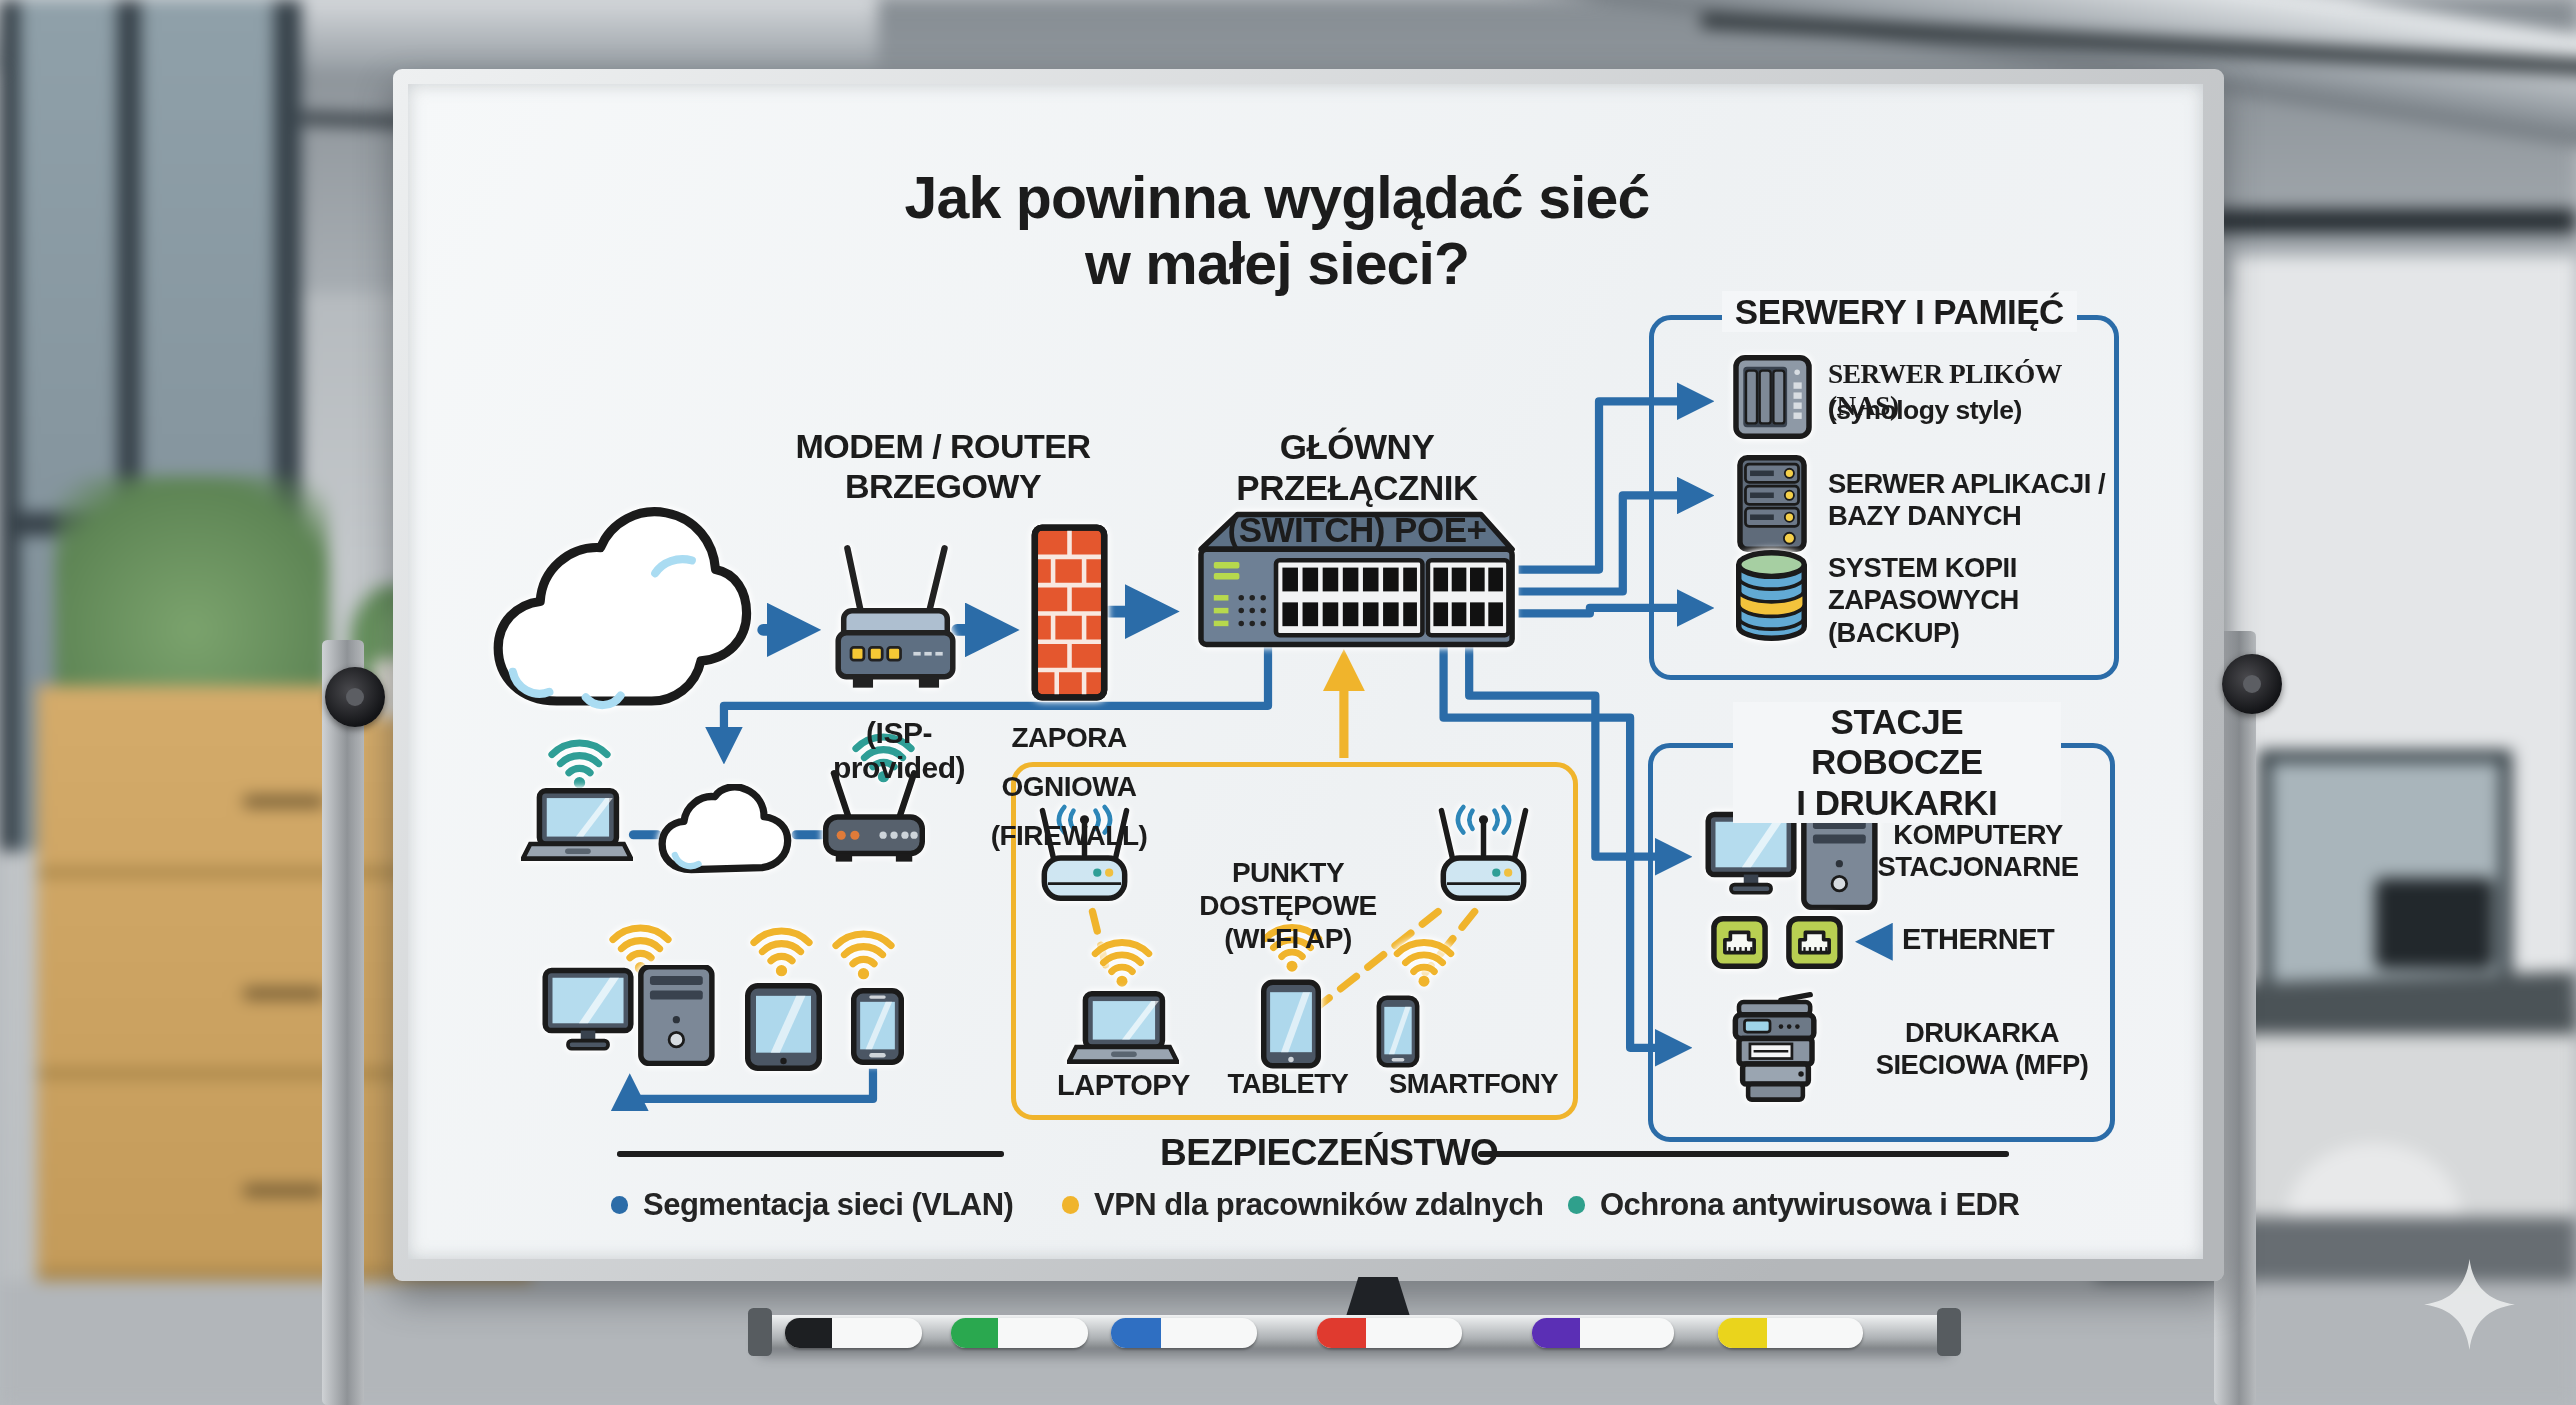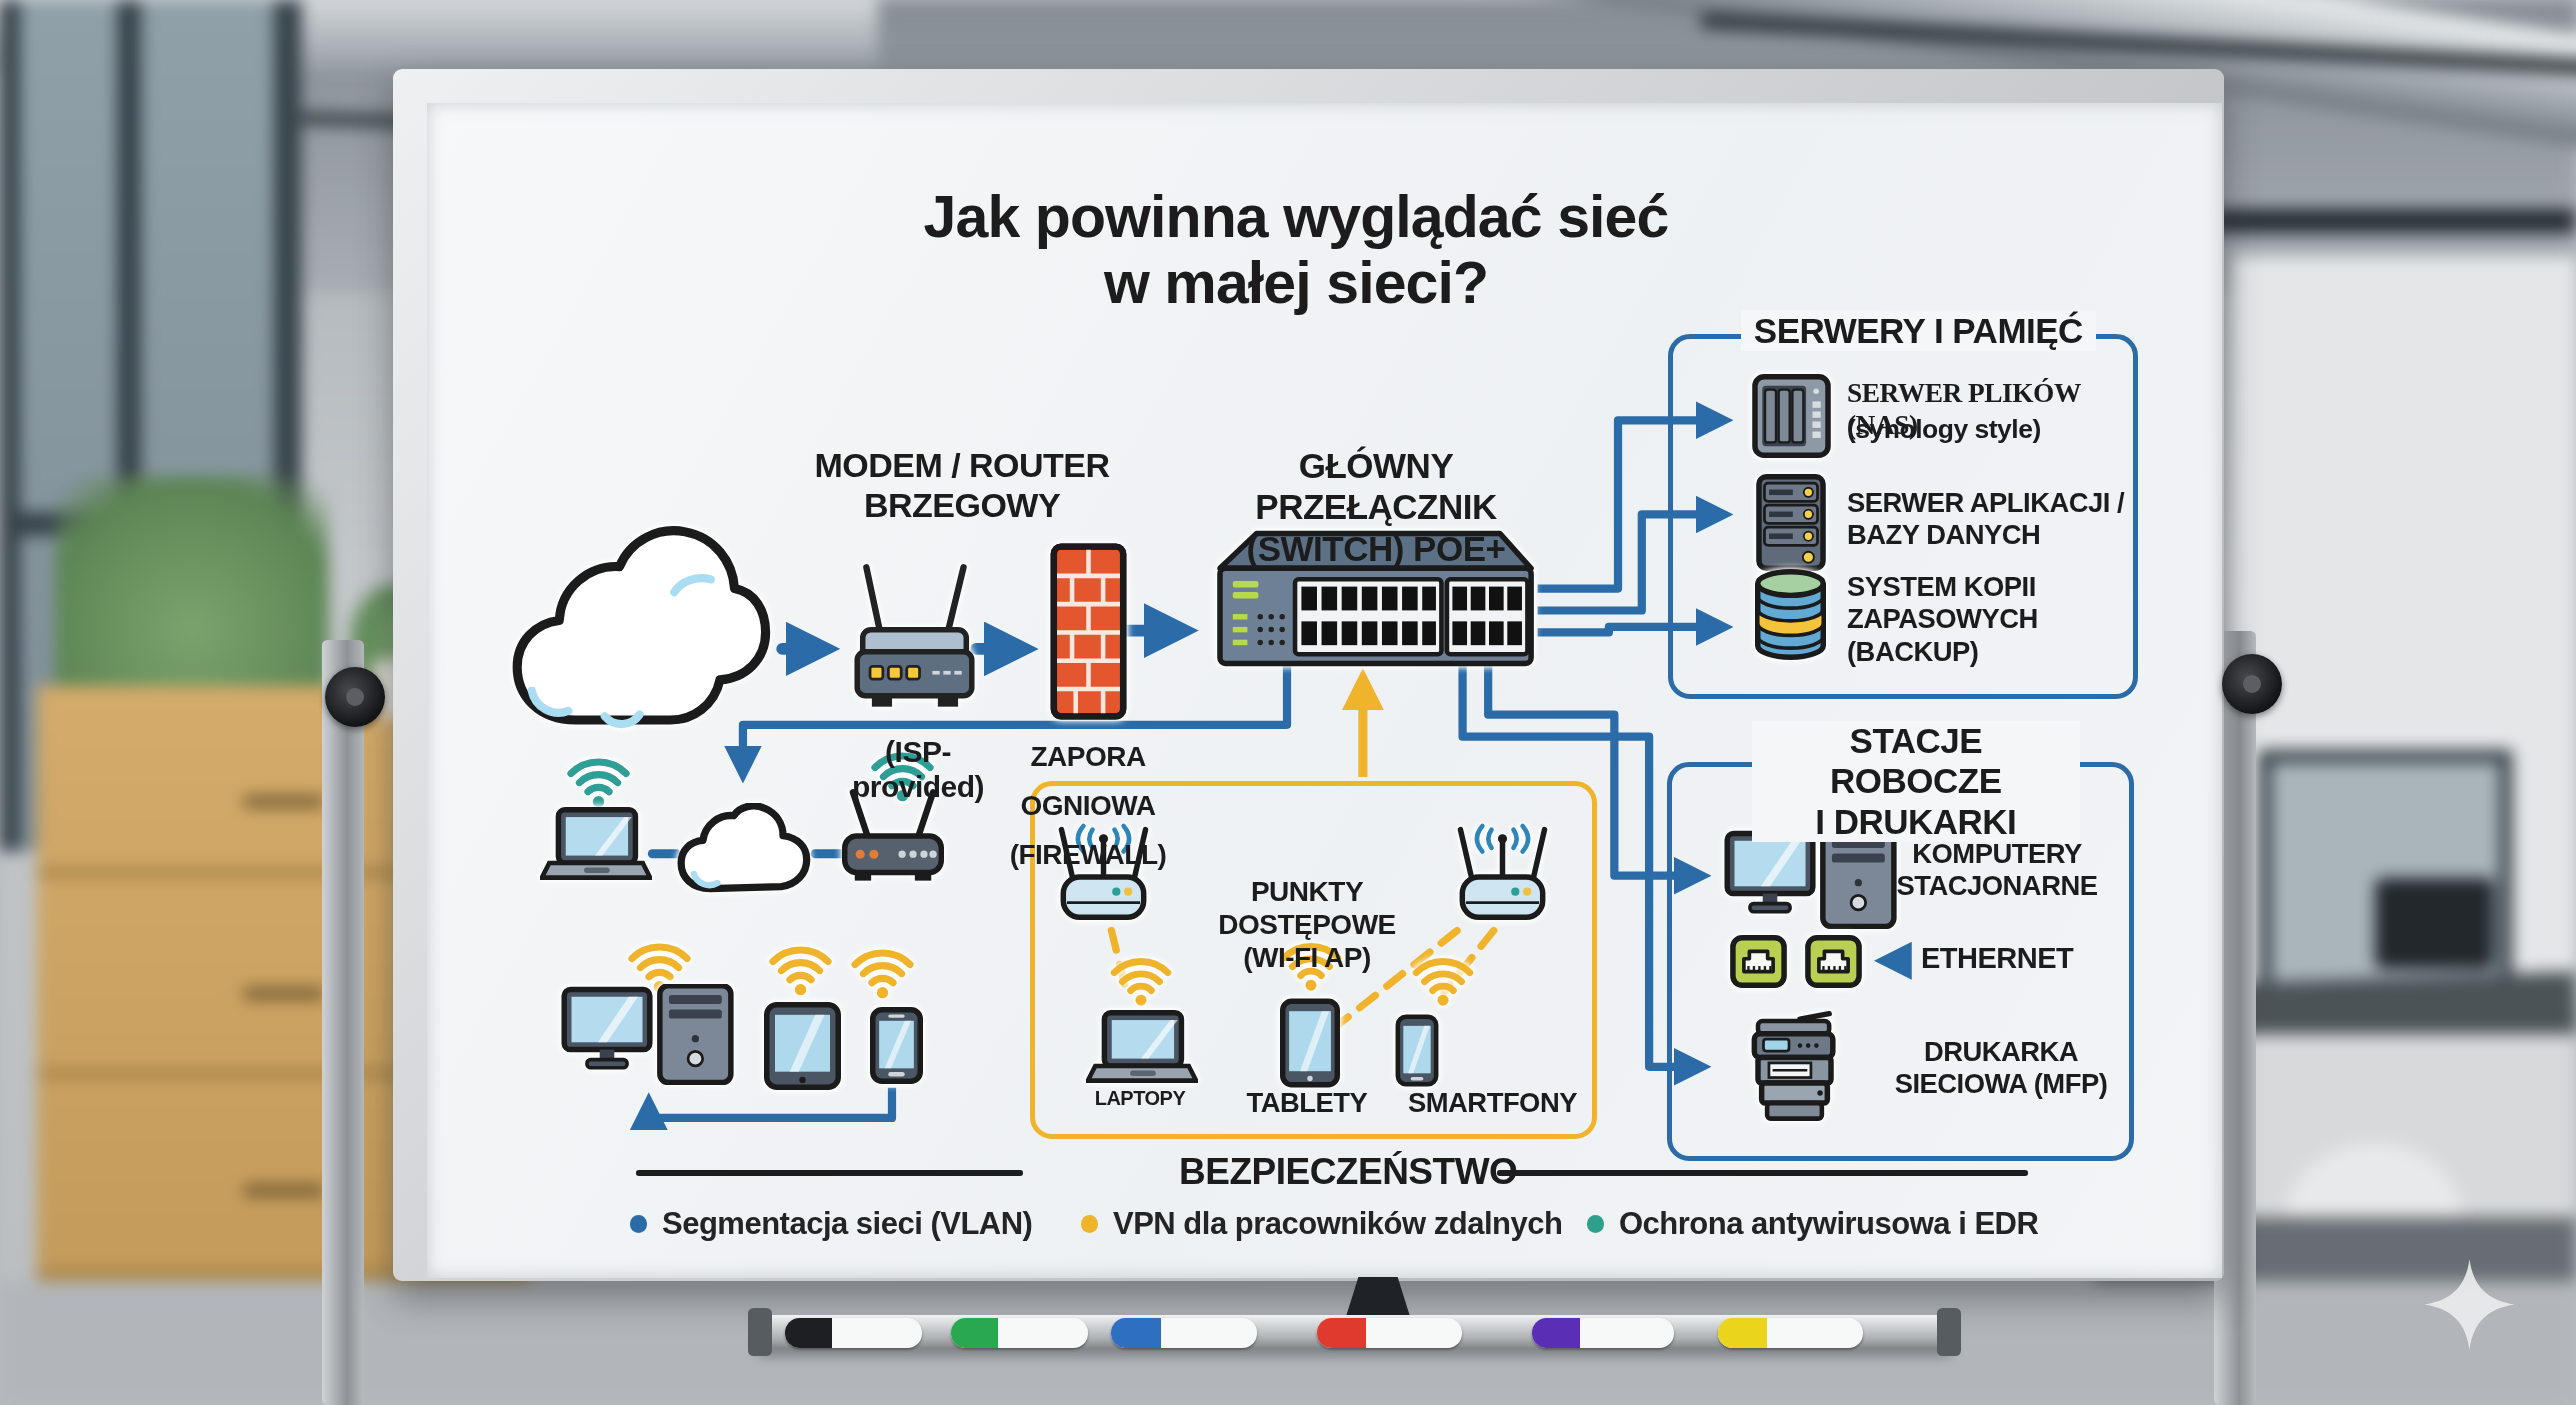--- a/index.html
+++ b/index.html
@@ -38,21 +38,21 @@
   .pole{position:absolute;width:42px;background:linear-gradient(90deg,#cfd2d5,#8f9397 60%,#b8bbbe);border-radius:5.5px;}
   .knob{position:absolute;width:60px;height:60px;border-radius:50%;background:radial-gradient(circle at 42% 40%,#4a4a4e,#131417 70%);box-shadow:0 2.7px 7.3px rgba(0,0,0,.45);}
   .knob i{position:absolute;left:21px;top:21px;width:18.3px;height:18.3px;border-radius:50%;background:#5c5e63;}
   .tray{position:absolute;left:757px;top:1315px;width:1195px;height:33px;border-radius:7.3px;
     background:linear-gradient(180deg,#f0f2f3,#aeb2b5 70%,#84888b);box-shadow:0 9.1px 11px rgba(40,44,48,.35);}
   .traycap{position:absolute;top:1308px;width:24px;height:48px;border-radius:5.5px;background:#575c60;}
   .clip{position:absolute;left:1343px;top:1277px;width:70px;height:49px;background:#1f2226;clip-path:polygon(22% 0,78% 0,100% 100%,0 100%);}
   .marker{position:absolute;top:1318px;height:30px;border-radius:14.6px;background:#f7f8f8;box-shadow:0 1.8px 2.7px rgba(0,0,0,.35);overflow:hidden;}
   .marker i{position:absolute;left:0;top:0;height:30px;width:34%;}
   
-  #board{position:absolute;left:393px;top:69px;width:1831px;height:1212px;border-radius:9.1px;padding:34px;box-sizing:border-box;
+  #board{position:absolute;left:393px;top:69px;width:1831px;height:1212px;border-radius:9.1px;padding:15px;box-sizing:border-box;
     background:linear-gradient(135deg,#eef0f1,#b4b7ba 85%);box-shadow:0 16.5px 37px rgba(40,44,48,.45);}
   #surface{position:relative;width:1795px;height:1175px;background:linear-gradient(120deg,#f6f8f9 0%,#eef1f3 55%,#f2f4f6 100%);
     box-shadow:inset 0 0 16.5px rgba(120,128,134,.35);overflow:hidden;}
   
   .lbl{position:absolute;font-weight:bold;color:#1c1c1c;text-align:center;white-space:pre-line;line-height:1.18;letter-spacing:-0.5px;z-index:3;}
   .mask{background:#f4f6f8;padding:0 12.8px;}
   .box{position:absolute;border-radius:22px;z-index:1;}
   #title{left:439px;top:81px;width:860px;font-size:59px;line-height:1.12;letter-spacing:-0.9px;}
   .legend-line{position:absolute;height:6.4px;background:#1d1d1d;border-radius:2.7px;z-index:2;}
   .bullet{position:absolute;top:1103px;display:flex;align-items:center;gap:14.6px;z-index:3;}
@@ -391,21 +391,21 @@
     <rect x="10" y="14" width="46" height="66" fill="#aed8ec"></rect>
     <polygon points="22,80 46,14 54,14 30,80" fill="#ffffff" opacity="0.6"></polygon>
     <circle cx="33" cy="88" r="3" fill="#cfd4d9"></circle>
   </svg>
   <svg class="icon" style="left:968px;top:911px;" width="44" height="73" viewBox="0 0 48 80">
     <rect x="3" y="3" width="42" height="74" rx="9" fill="#4b5664" stroke="#1b1b1b" stroke-width="5"></rect>
     <rect x="9" y="13" width="30" height="52" fill="#aed8ec"></rect>
     <polygon points="14,65 32,13 38,13 20,65" fill="#ffffff" opacity="0.6"></polygon>
     <rect x="17" y="69" width="14" height="4" rx="2" fill="#cfd4d9"></rect>
   </svg>
-  <div class="lbl" style="left:649px;top:984px;width:128px;font-size:20px;">LAPTOPY</div>
+  <div class="lbl" style="left:649px;top:984px;width:128px;font-size:29px;">LAPTOPY</div>
   <div class="lbl" style="left:816px;top:984px;width:128px;font-size:27.4px;">TABLETY</div>
   <div class="lbl" style="left:981px;top:984px;width:156px;font-size:27.4px;">SMARTFONY</div>
 
   <div class="box" style="left:1240px;top:659px;width:457px;height:389px;border:5.5px solid #2b6ca8;"></div>
   <div class="lbl mask" style="left:1325px;top:618px;width:302px;font-size:35px;line-height:1.15;">STACJE ROBOCZE
 I DRUKARKI</div>
 
   <svg class="icon" style="left:1297px;top:725px;" width="174" height="102" viewBox="0 0 190 112">
     <rect x="3" y="6" width="94" height="66" rx="7" fill="#4b5664" stroke="#1b1b1b" stroke-width="6"></rect>
     <rect x="11" y="14" width="78" height="50" fill="#b5dcee"></rect>

